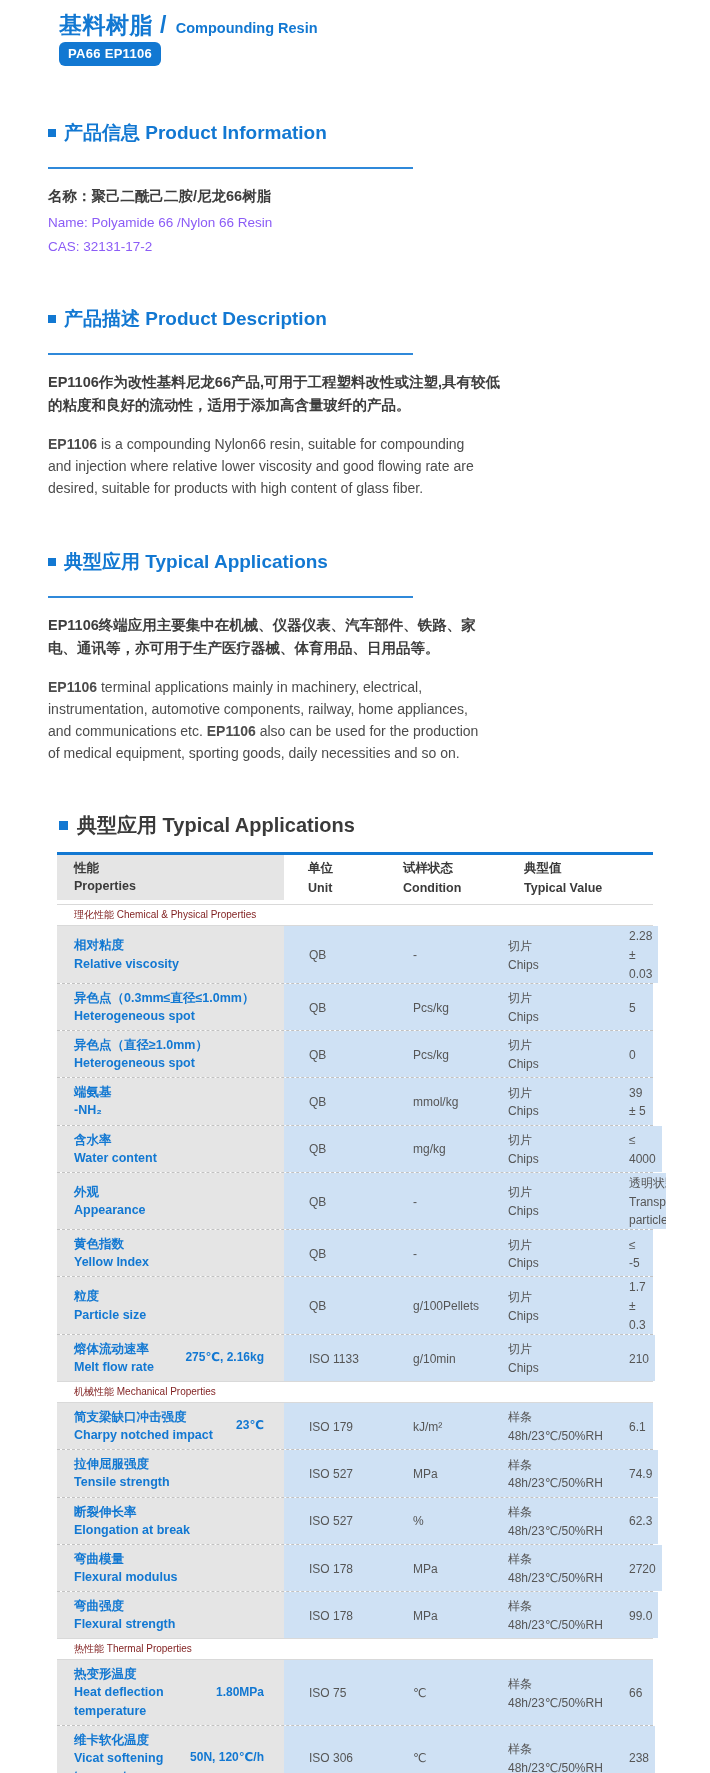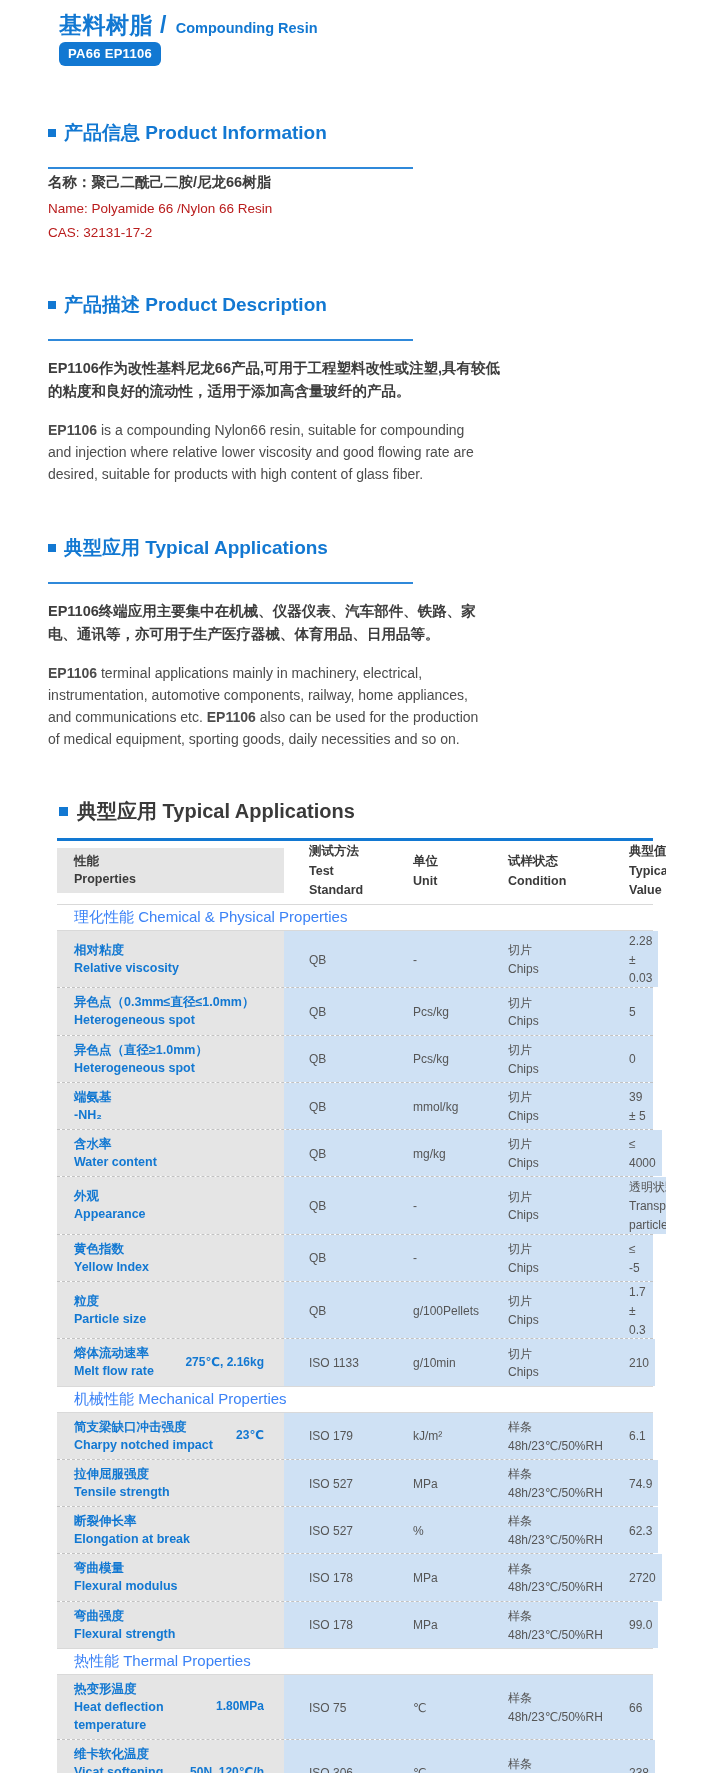--- a/index.html
+++ b/index.html
@@ -17,22 +17,22 @@
   .badge{
     display:inline-block;margin-top:1px;background:#1278d2;color:#fff;
     font-size:13px;font-weight:bold;padding:4px 9px 5px;border-radius:6px;letter-spacing:.3px;
   }
   
   .section{padding:0 4px;}
   .sec-head{display:flex;align-items:center;gap:8px;}
   .bullet{width:8px;height:8px;background:#1278d2;flex:0 0 auto;}
   .sec-title{font-size:19px;font-weight:bold;color:#1278d2;}
   .sec-rule{border:none;border-top:2px solid #2f89da;width:365px;margin:21px 0 0 0;}
-  .info-line1{margin-top:4px;font-size:14.5px;font-weight:600;color:#3d3d3d;}
-  .info-line{margin-top:9px;font-size:13.5px;color:#b91c1c;}
+  .info-line1{margin-top:18px;font-size:14.5px;font-weight:600;color:#3d3d3d;}
+  .info-line{margin-top:9px;font-size:13.5px;color:#8b5cf6;}
   .para{margin:16px 12px 0 0;line-height:1.58;max-width:452px;}
   .para.zh{font-size:14.5px;font-weight:600;color:#3d3d3d;}
   .para.en{font-size:14px;color:#4c4c4c;max-width:442px;}
   .para b{font-weight:bold;}
   .s-info{margin-top:54px;}
   .s-desc{margin-top:52px;}
   .s-apps{margin-top:50px;}
   
   .t-section{margin-top:48px;}
   .t-head{display:flex;align-items:center;gap:9px;padding:0 15px;}
@@ -64,21 +64,21 @@
   
   .t-row.header{min-height:42px;align-items:center;padding-bottom:4px;}
   .t-row.header .c-rest{background:transparent;}
   .h-txt{font-size:12.5px;font-weight:bold;color:#3a3a3a;white-space:pre-line;line-height:1.4;}
   
   .t-row.group{
     min-height:21px;align-items:center;background:#ffffff;
     border-top:1px solid #d9d9d9;border-bottom:1px solid #d9d9d9;
     padding:3px 0 3px 17px;
   }
-  .group-label{font-size:15px;color:#3b82f6;}
+  .group-label{font-size:10px;color:#7f1d1d;}
 </style>
 </head>
 <body>
 
 <div class="page">
 
   <div class="topbar">
     <div class="title-row">
       <span class="title-zh">基料树脂 /</span>
       <span class="title-en">Compounding Resin</span>
@@ -128,22 +128,20 @@
     </div>
     <hr class="t-topline">
 
     <div class="t-wrap">
       <div class="t-row header">
         <div class="c-prop">
           <span class="h-txt">性能
 Properties</span>
         </div>
         <div class="c-rest">
-          <div class="c-std"><span class="h-txt">测试方法
-Test Standard</span></div>
           <div class="c-unit"><span class="h-txt">单位
 Unit</span></div>
           <div class="c-state"><span class="h-txt">试样状态
 Condition</span></div>
           <div class="c-val"><span class="h-txt">典型值
 Typical Value</span></div>
         </div>
       </div>
       <div>
           <div class="t-row group">

